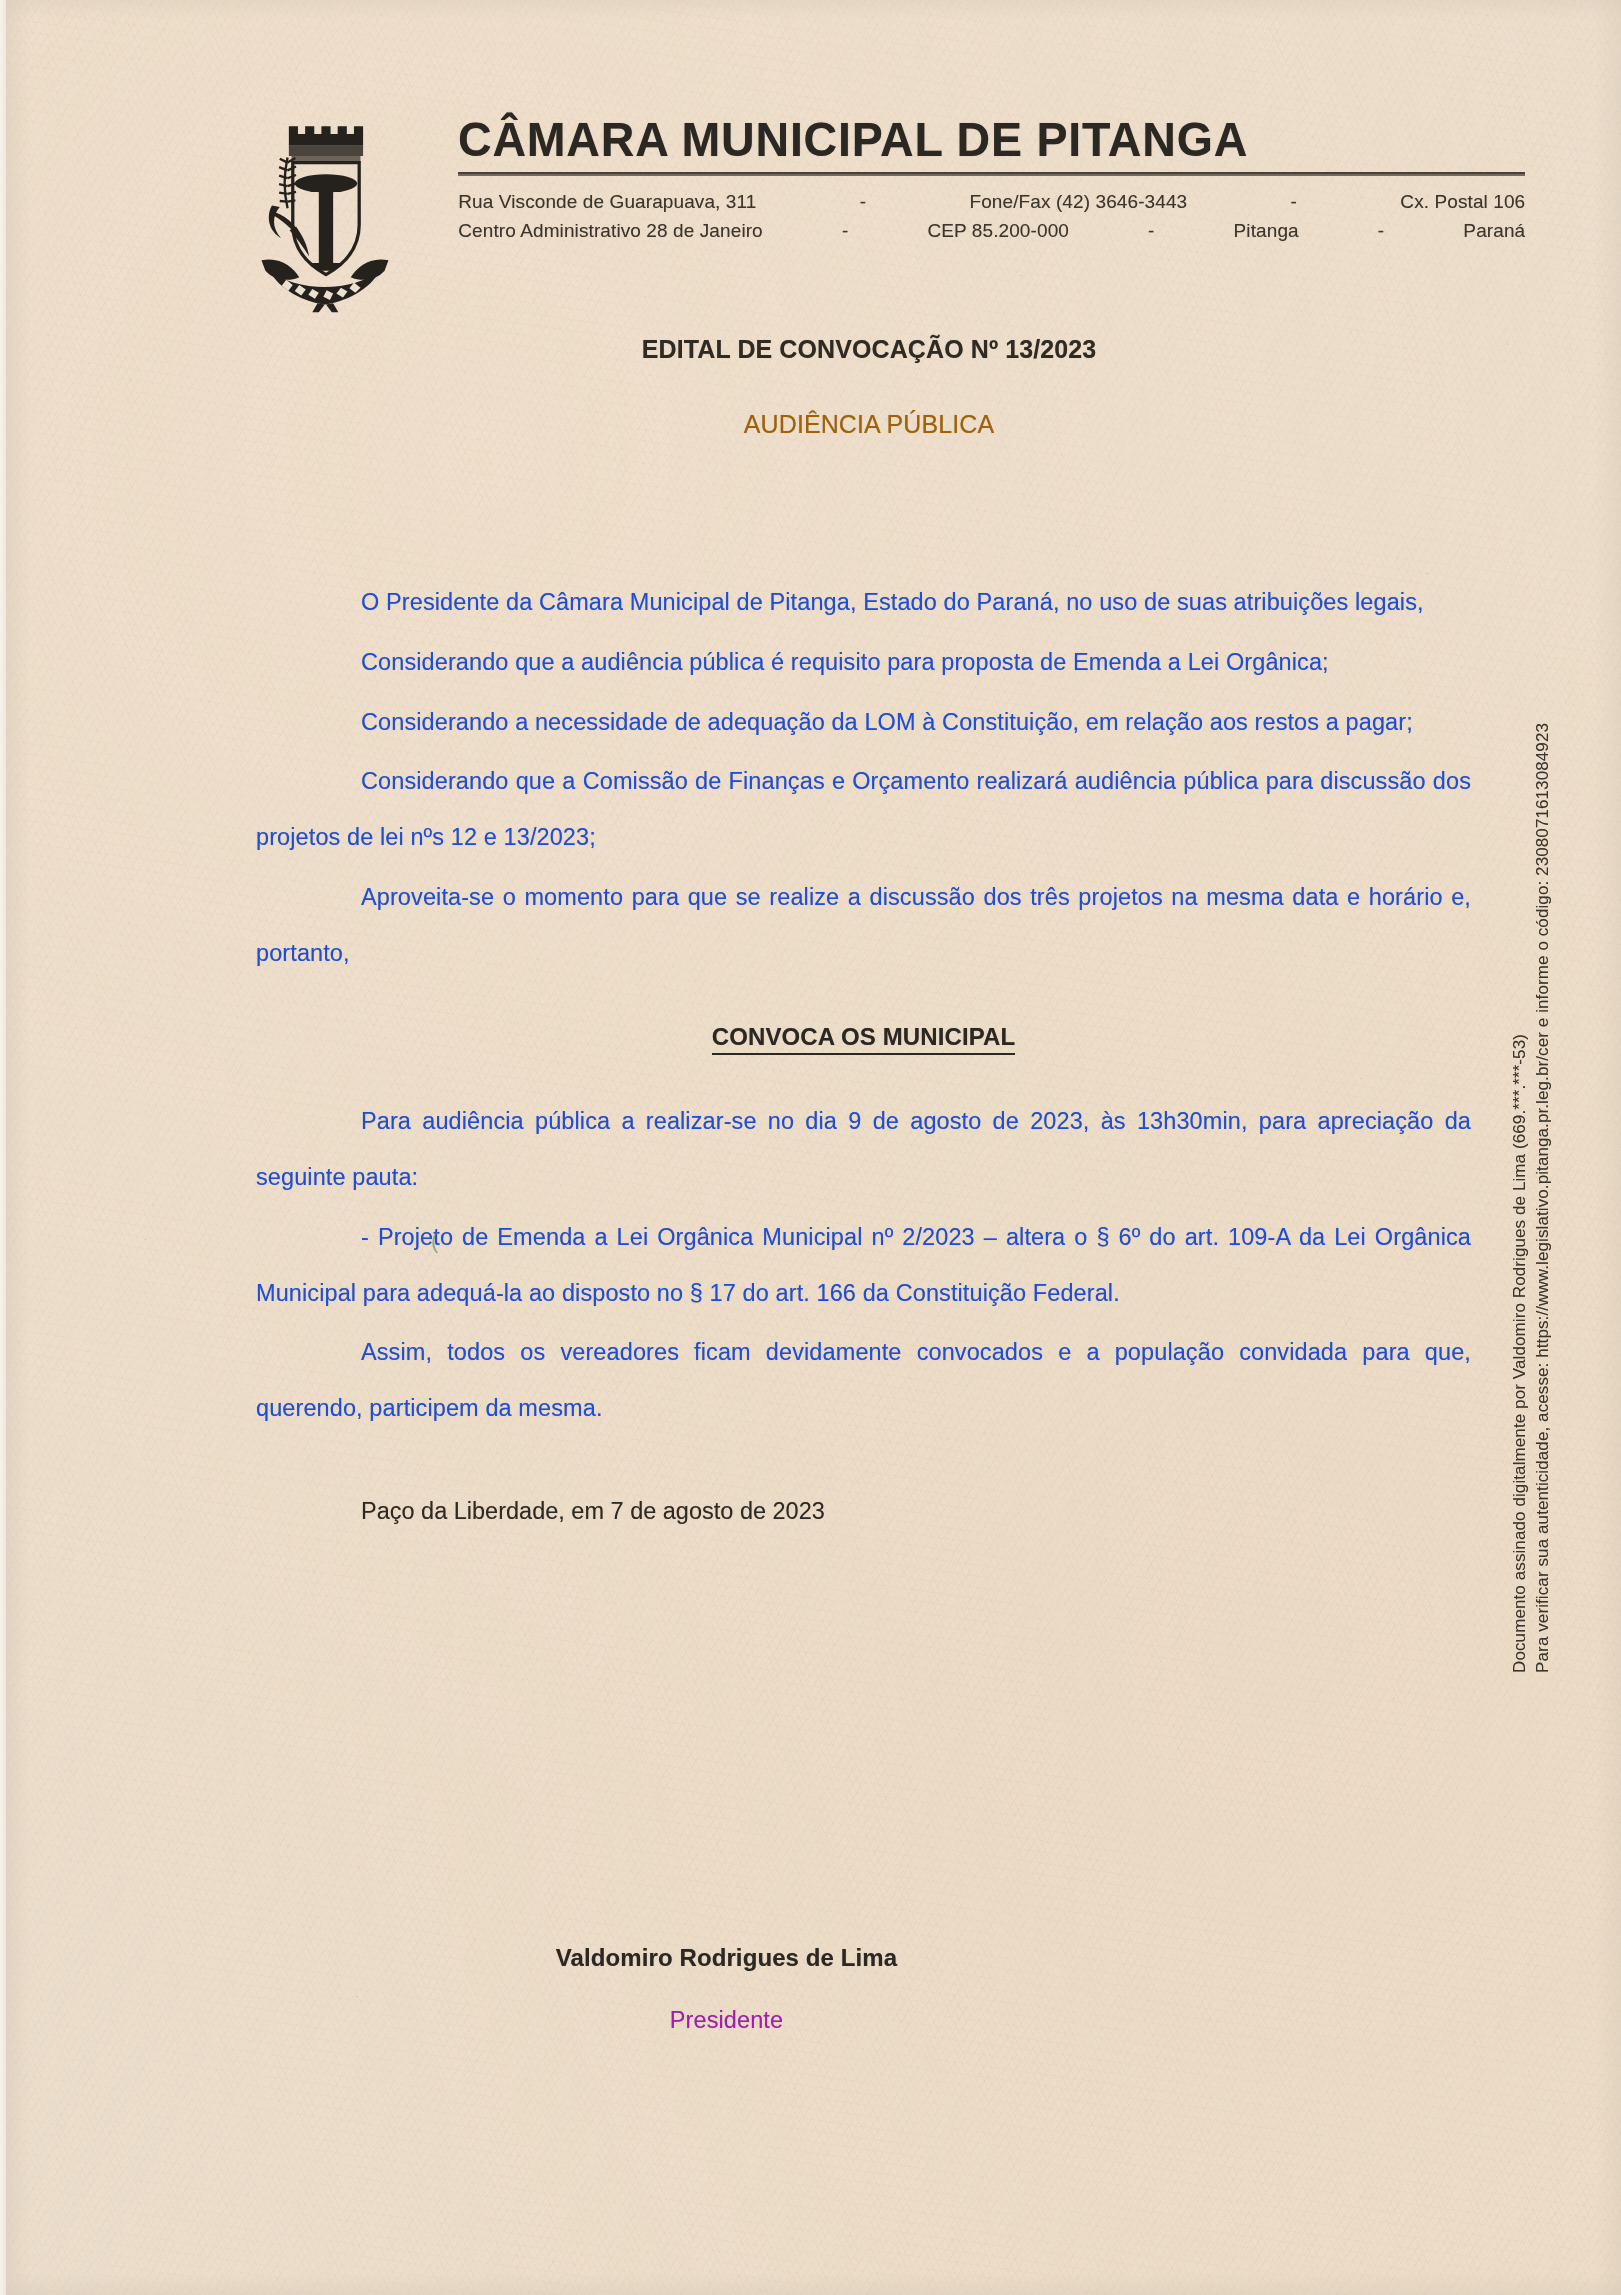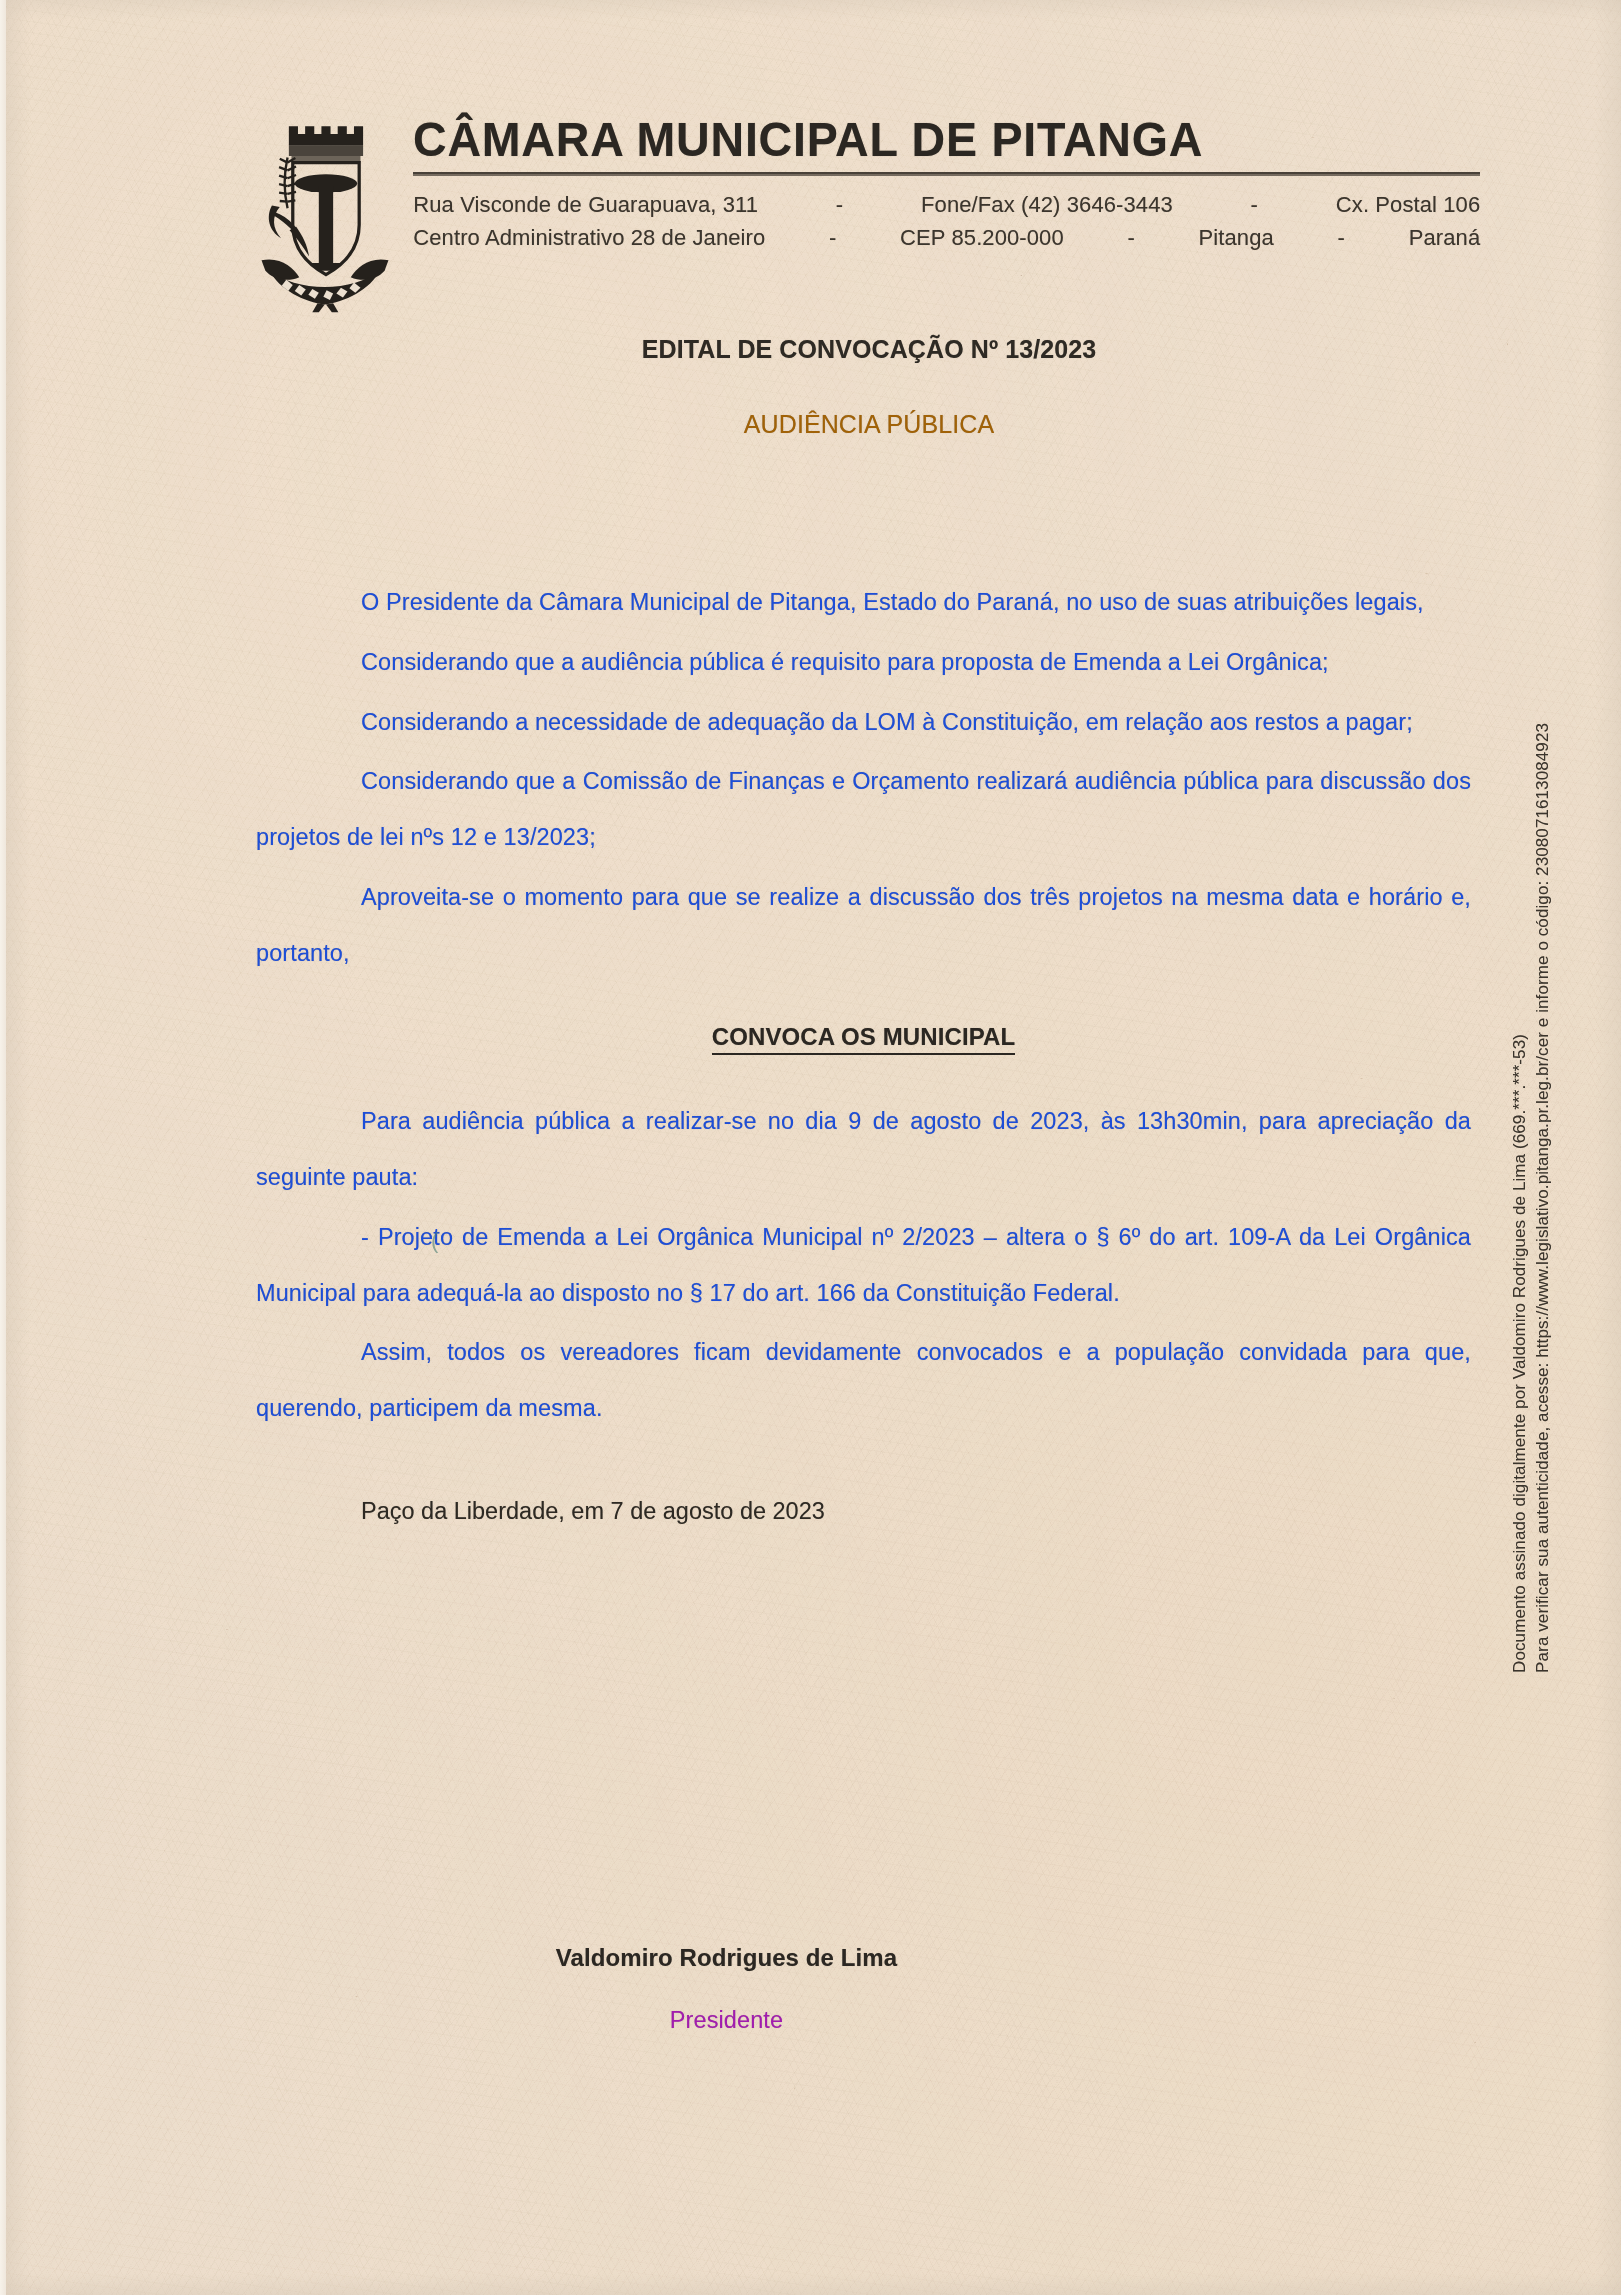--- a/index.html
+++ b/index.html
@@ -114,20 +114,21 @@
   }
 
   
   .letterhead {
     position: absolute;
     left: 255px;
     top: 111px;
     width: 1228px;
     display: flex;
     align-items: flex-start;
+    gap: 45px;
   }
   .crest {
     width: 140px;
     height: 196px;
     flex: 0 0 140px;
     margin-top: 6.5px;
   }
   .letterhead-text {
     flex: 1 1 auto;
     padding-left: 18.3px;
@@ -149,21 +150,21 @@
     height: 3.9px;
     margin-top: 7.8px;
     margin-bottom: 11.8px;
     background: linear-gradient(to bottom, #3a332b 0 2px, #6a6055 2px 3.9px);
     width: 1067px;
     opacity: .92;
   }
   .addr-row {
     display: flex;
     justify-content: space-between;
-    font-size: 22px;
+    font-size: 19px;
     color: #3b352d;
     line-height: 1.52;
     letter-spacing: 0.1px;
     white-space: nowrap;
     width: 1067px;
     text-shadow: 0 0 0.7px rgba(70,60,50,.35);
   }
 
   
   .doc-title-block {

